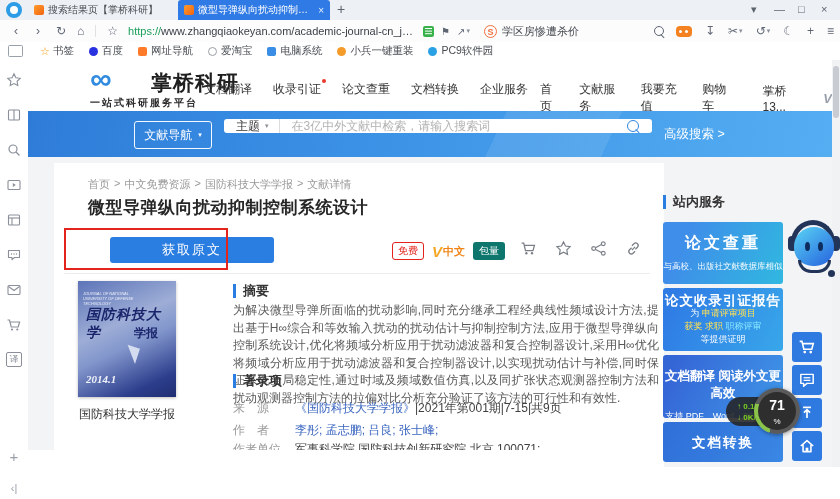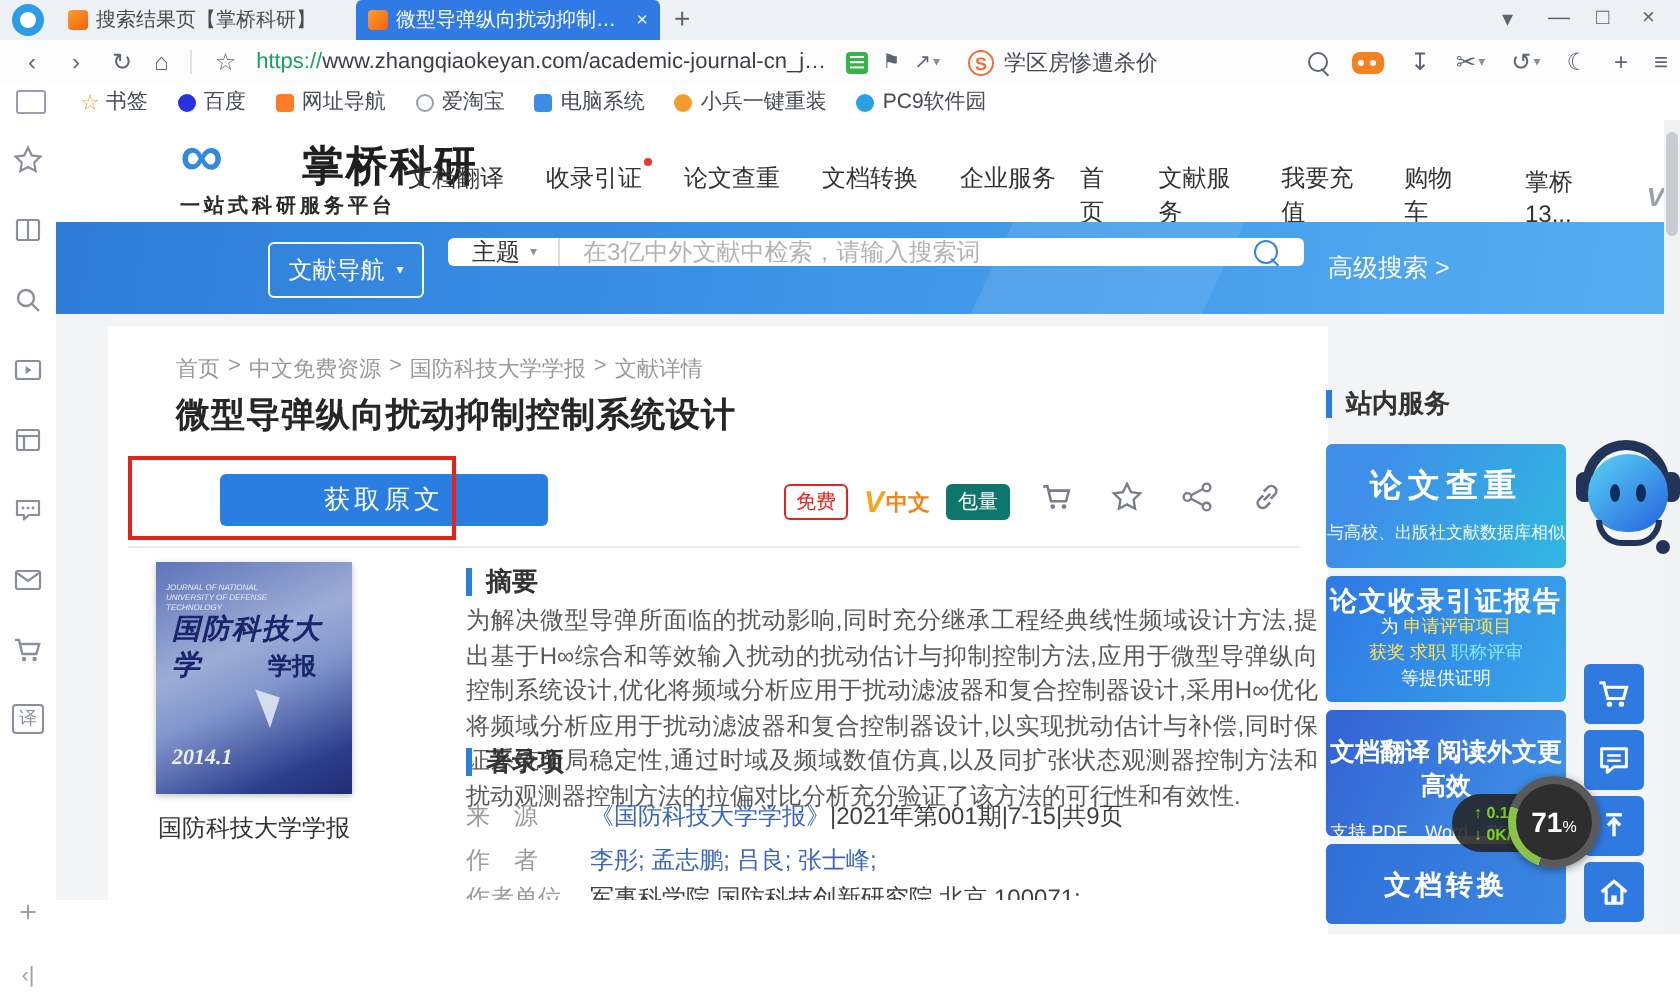--- a/index.html
+++ b/index.html
@@ -166,21 +166,21 @@
   .fbtn{position:absolute;left:764px;width:30px;height:30px;background:#2f7ae0;border-radius:3px;
         display:flex;align-items:center;justify-content:center;color:#fff;z-index:4;}
   .pill{position:absolute;left:698px;top:240px;width:64px;height:29px;background:rgba(35,35,35,.88);
         border-radius:15px;color:#fff;font-size:8px;display:flex;flex-direction:column;justify-content:center;
         padding-left:11px;box-sizing:border-box;gap:2px;z-index:5;white-space:pre;}
   .green{color:#7ed321;font-weight:bold;}
   .ring{position:absolute;left:726px;top:231px;width:46px;height:46px;border-radius:50%;z-index:6;
         background:conic-gradient(from 200deg,#8bc34a 0 25%,#5a5a5a 25% 100%);
         display:flex;align-items:center;justify-content:center;box-shadow:0 1px 4px rgba(0,0,0,.4);}
   .ringin{width:38px;height:38px;border-radius:50%;background:#2e2e2e;color:#fff;display:flex;
-          align-items:center;justify-content:center;font-size:14px;font-weight:bold;}
+          align-items:center;justify-content:center;font-size:14px;font-weight:bold;flex-direction:column;}
   .ringin .pct{font-size:8px;font-weight:normal;margin-top:4px;}
 
   
   .scroll{position:absolute;left:832px;top:60px;width:8px;height:407px;background:#f1f2f4;}
   .thumb{position:absolute;left:1px;top:6px;width:6px;height:52px;background:#c8ccd2;border-radius:3px;}
 
   
   .ov1{position:absolute;left:28px;top:450px;width:634px;height:49px;background:#fff;z-index:7;}
   .ov2{position:absolute;left:662px;top:467px;width:178px;height:32px;background:#fff;z-index:7;}
   .caption{position:absolute;left:0;top:452px;width:800px;text-align:center;z-index:8;white-space:pre;

